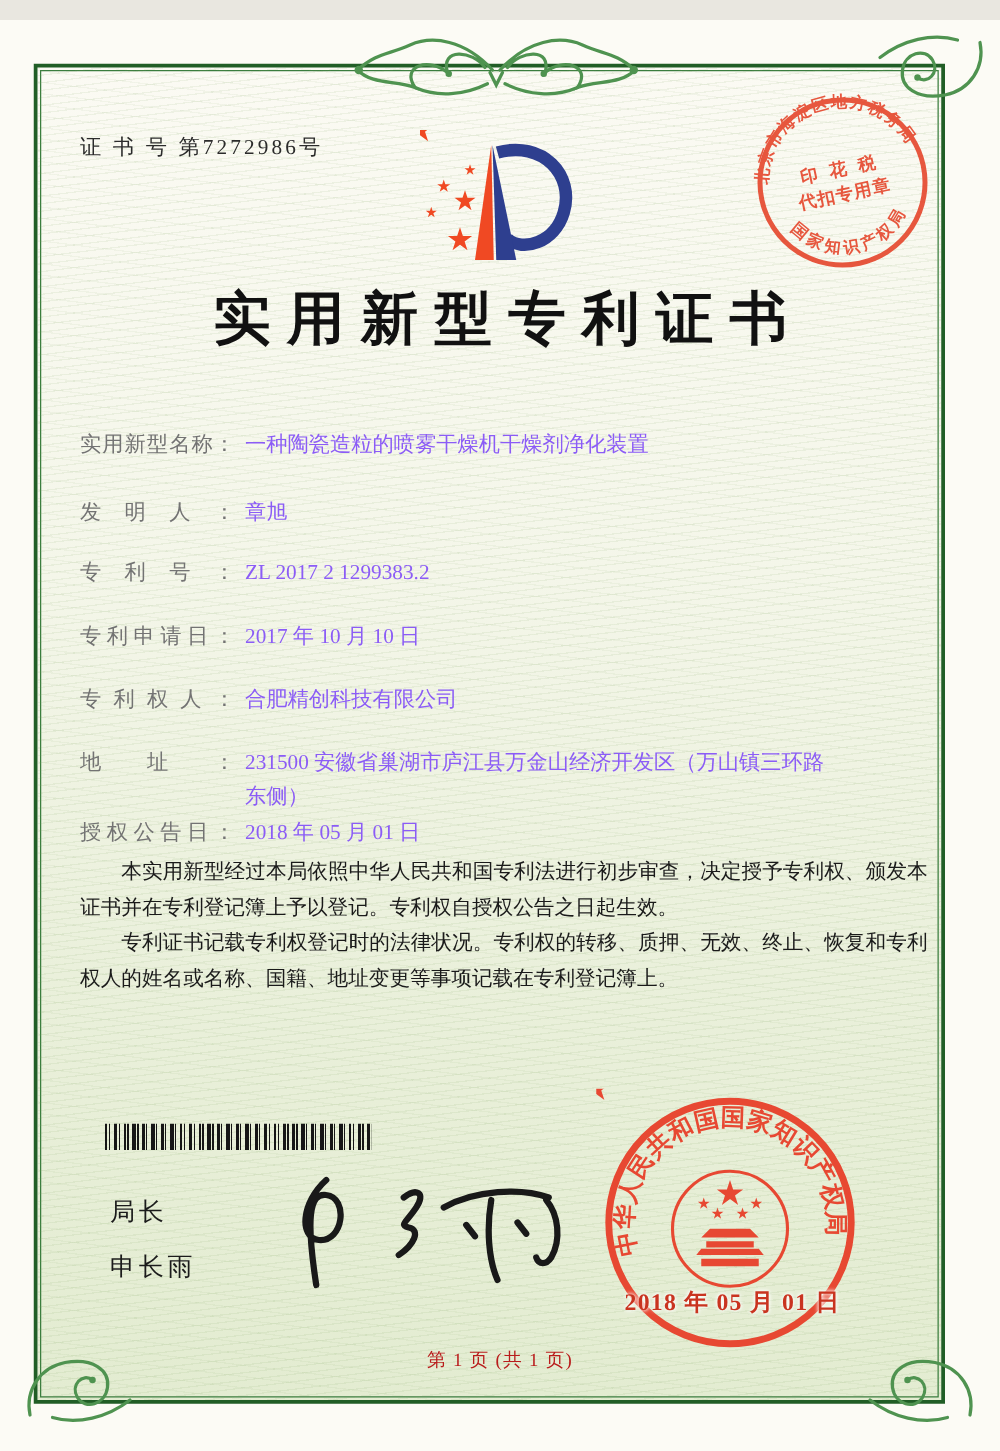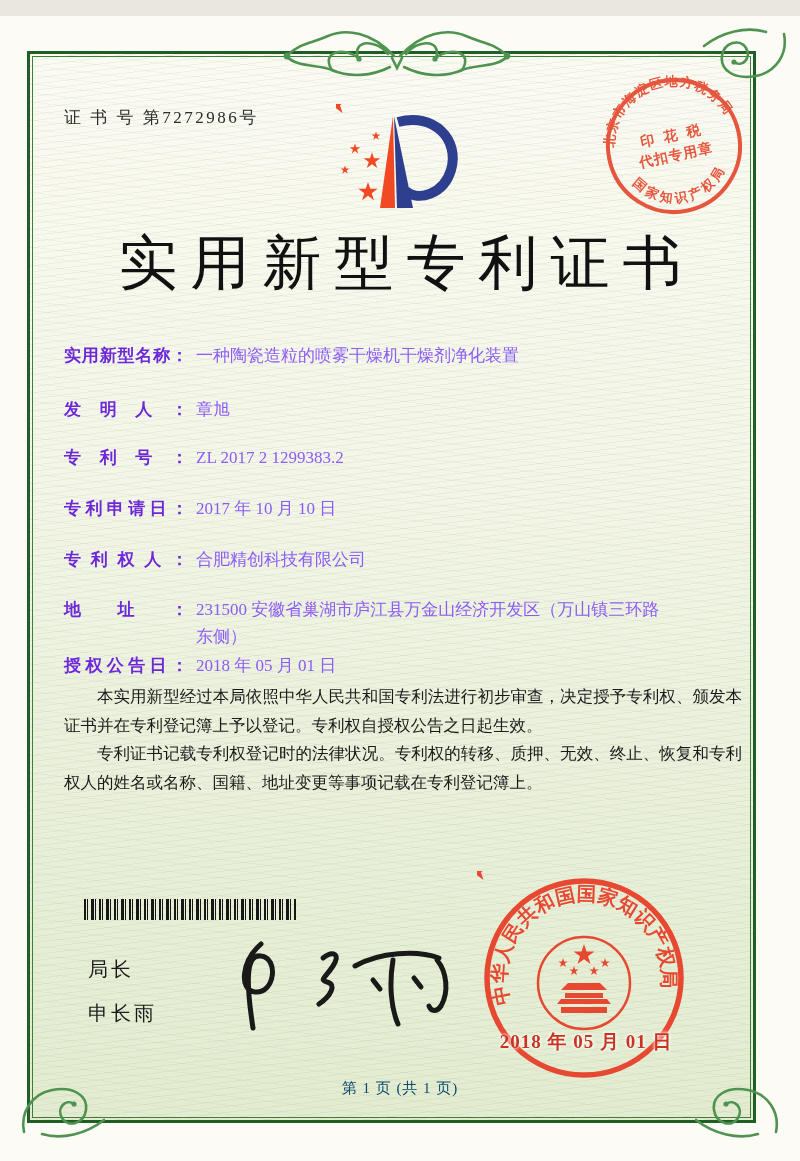--- a/index.html
+++ b/index.html
@@ -23,26 +23,26 @@
   }
   .orn{position:absolute;pointer-events:none;}
   .orn path,.orn circle{fill:none;stroke:#4f9350;stroke-width:2.6;stroke-linecap:round;}
   .orn .dot{fill:#4f9350;stroke:none;}
 
   .certno{position:absolute;left:64px;top:90px;font-size:17px;letter-spacing:2.5px;color:#2b2b2b;}
   .logo{position:absolute;left:336px;top:88px;}
   .taxstamp{position:absolute;left:600px;top:56px;transform:rotate(-12deg);opacity:.92;}
   .title{
     position:absolute;left:0;right:0;top:208px;text-align:center;
-    font-size:59px;font-weight:normal;letter-spacing:13px;color:#111;text-indent:13px;
+    font-size:46px;font-weight:bold;letter-spacing:13px;color:#111;text-indent:13px;
   }
   .frow{position:absolute;left:64px;font-size:17px;line-height:27px;white-space:nowrap;}
   .flabel{
     display:inline-block;width:124px;text-align:justify;text-align-last:justify;
-    vertical-align:top;color:#6d28d9;font-weight:bold;
+    vertical-align:top;color:#737373;
   }
   .fvalue{display:inline-block;margin-left:8px;vertical-align:top;color:#8b5cf6;}
   .fvalue.wrap{white-space:normal;width:478px;}
   .frow.right{left:452px;}
   .paras{position:absolute;left:64px;top:668px;width:678px;font-size:16.5px;line-height:28.6px;color:#1a1a1a;font-family:Liberation Mono, monospace;}
   .paras p{margin:0;text-indent:2em;text-align:justify;}
   .barcode{
     position:absolute;left:84px;top:883px;width:213px;height:21px;
     background:repeating-linear-gradient(90deg,
       #161616 0 2px,transparent 2px 3px,
@@ -55,21 +55,21 @@
   .signature{position:absolute;left:195px;top:916px;}
   .signature path{fill:none;stroke:#191919;stroke-width:5;stroke-linecap:round;stroke-linejoin:round;}
   .seal{position:absolute;left:477px;top:855px;opacity:.95;}
   .seal .red{fill:#e8402a;}
   .seal .ring{fill:none;stroke:#e8402a;}
   .sealdate{
     position:absolute;left:480px;top:1013px;width:212px;text-align:center;
     font-size:19px;font-weight:bold;color:#c93420;letter-spacing:1px;
     text-shadow:0 0 3px #fff,0 0 4px #fff;
   }
-  .footer{position:absolute;left:0;right:0;top:1063px;text-align:center;font-size:15px;letter-spacing:1px;color:#0c4a6e;}
+  .footer{position:absolute;left:0;right:0;top:1063px;text-align:center;font-size:15px;letter-spacing:1px;color:#b91c1c;}
 </style>
 </head>
 <body>
 
 <div class="page">
 
   <div class="frame">
     <div class="frame-inner"></div>
   </div>
 

